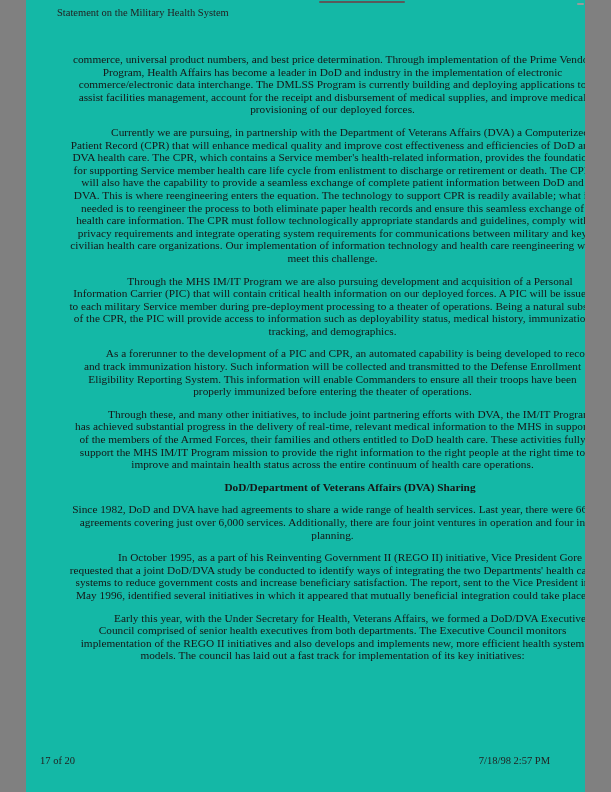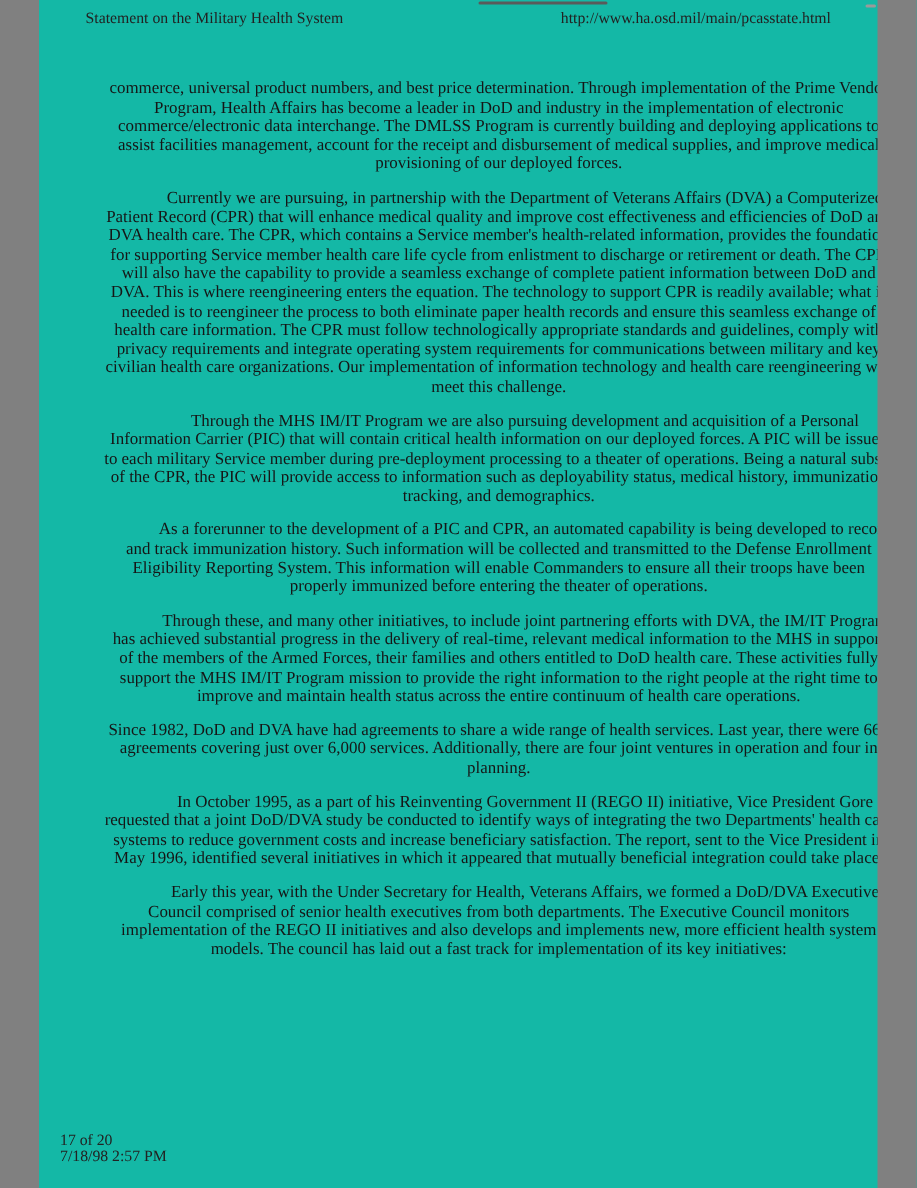--- a/index.html
+++ b/index.html
@@ -42,47 +42,46 @@
   }
   .doc-footer {
     position: absolute;
     top: 755px;
     left: 14px;
     right: 35px;
     display: flex;
     justify-content: space-between;
     font-size: 10.5px;
     color: #222222;
-    flex-direction: column;
   }
   
   .artifact {
     position: absolute;
     background: #4d4d4d;
     border-radius: 1px;
     pointer-events: none;
   }
   .artifact.light { background: #9a9a9a; }
 </style>
 </head>
 <body>
 
 <div class="page">
 
   <div class="doc-header">
     <span>Statement on the Military Health System</span>
-    <span>http://www.ha.osd.mil/main/pcasstate.html</span>
   </div>
 
   <div class="doc-body">
     <p class="para no-indent">commerce, universal product numbers, and best price determination. Through implementation of the Prime Vendor Program, Health Affairs has become a leader in DoD and industry in the implementation of electronic commerce/electronic data interchange. The DMLSS Program is currently building and deploying applications to assist facilities management, account for the receipt and disbursement of medical supplies, and improve medical provisioning of our deployed forces.</p>
     <p class="para">Currently we are pursuing, in partnership with the Department of Veterans Affairs (DVA) a Computerized Patient Record (CPR) that will enhance medical quality and improve cost effectiveness and efficiencies of DoD and DVA health care. The CPR, which contains a Service member's health-related information, provides the foundation for supporting Service member health care life cycle from enlistment to discharge or retirement or death. The CPR will also have the capability to provide a seamless exchange of complete patient information between DoD and DVA. This is where reengineering enters the equation. The technology to support CPR is readily available; what is needed is to reengineer the process to both eliminate paper health records and ensure this seamless exchange of health care information. The CPR must follow technologically appropriate standards and guidelines, comply with privacy requirements and integrate operating system requirements for communications between military and key civilian health care organizations. Our implementation of information technology and health care reengineering will meet this challenge.</p>
     <p class="para">Through the MHS IM/IT Program we are also pursuing development and acquisition of a Personal Information Carrier (PIC) that will contain critical health information on our deployed forces. A PIC will be issued to each military Service member during pre-deployment processing to a theater of operations. Being a natural subset of the CPR, the PIC will provide access to information such as deployability status, medical history, immunization tracking, and demographics.</p>
     <p class="para">As a forerunner to the development of a PIC and CPR, an automated capability is being developed to record and track immunization history. Such information will be collected and transmitted to the Defense Enrollment Eligibility Reporting System. This information will enable Commanders to ensure all their troops have been properly immunized before entering the theater of operations.</p>
     <p class="para">Through these, and many other initiatives, to include joint partnering efforts with DVA, the IM/IT Program has achieved substantial progress in the delivery of real-time, relevant medical information to the MHS in support of the members of the Armed Forces, their families and others entitled to DoD health care. These activities fully support the MHS IM/IT Program mission to provide the right information to the right people at the right time to improve and maintain health status across the entire continuum of health care operations.</p>
+    <h2 class="section-heading">DoD/Department of Veterans Affairs (DVA) Sharing</h2>
     <p class="para no-indent">Since 1982, DoD and DVA have had agreements to share a wide range of health services. Last year, there were 662 agreements covering just over 6,000 services. Additionally, there are four joint ventures in operation and four in planning.</p>
     <p class="para">In October 1995, as a part of his Reinventing Government II (REGO II) initiative, Vice President Gore requested that a joint DoD/DVA study be conducted to identify ways of integrating the two Departments' health care systems to reduce government costs and increase beneficiary satisfaction. The report, sent to the Vice President in May 1996, identified several initiatives in which it appeared that mutually beneficial integration could take place.</p>
     <p class="para">Early this year, with the Under Secretary for Health, Veterans Affairs, we formed a DoD/DVA Executive Council comprised of senior health executives from both departments. The Executive Council monitors implementation of the REGO II initiatives and also develops and implements new, more efficient health system models. The council has laid out a fast track for implementation of its key initiatives:</p>
   </div>
 
   <div class="doc-footer">
     <span>17 of 20</span>
     <span>7/18/98 2:57 PM</span>
   </div>
 

